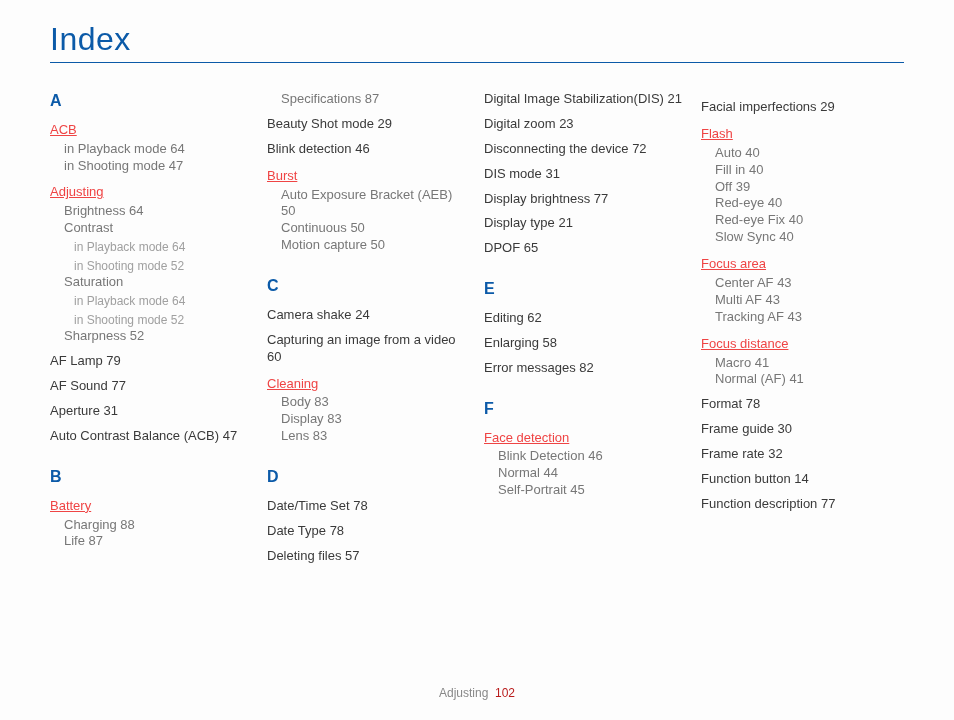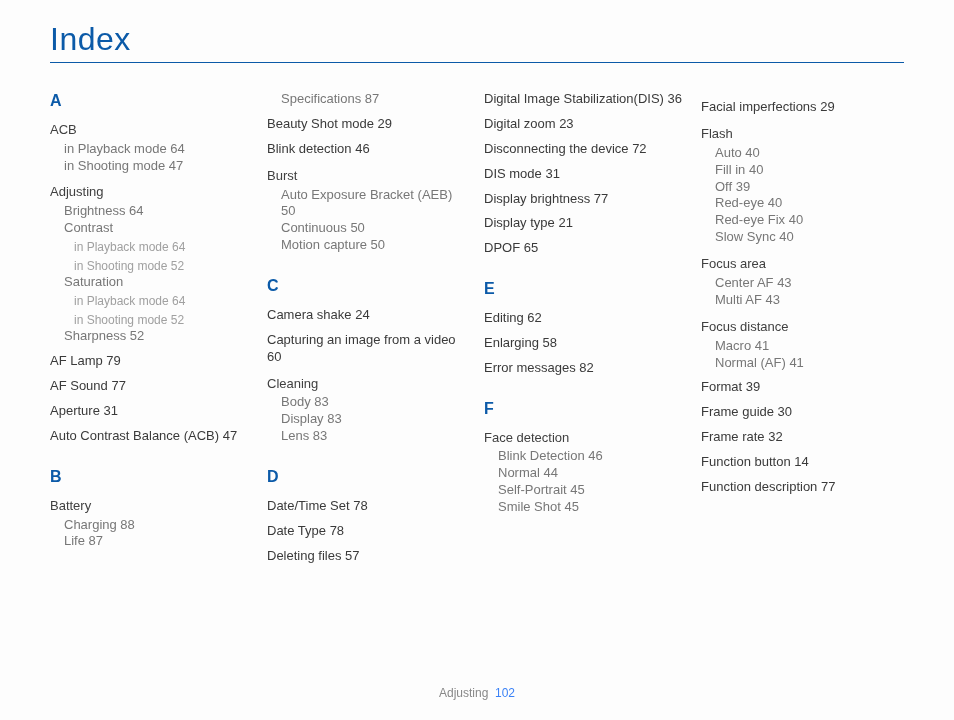--- a/index.html
+++ b/index.html
@@ -39,23 +39,24 @@
   }
   .letter {
     color: #0b5aa8;
     font-weight: bold;
     font-size: 16px;
     margin-top: 22px;
     margin-bottom: 10px;
   }
   .letter:first-child { margin-top: 0; }
   .entry-head {
-    color: #404040;
+    color: #ef4444;
     margin-top: 10px;
     margin-bottom: 2px;
+    text-decoration: underline;
   }
   .entry-line {
     color: #3a3a3a;
     margin-top: 8px;
   }
   .sub1 {
     color: #777;
     padding-left: 14px;
     margin-top: 0;
   }
@@ -64,21 +65,21 @@
     padding-left: 24px;
     font-size: 12px;
     margin-top: 3px;
   }
   .footer {
     text-align: center;
     font-size: 12px;
     color: #888;
     padding-top: 10px;
   }
-  .pgnum { color: #3b82f6; }
+  .pgnum { color: #b91c1c; }
 </style>
 </head>
 <body>
 
 <div class="page">
   <h1 class="title">Index</h1>
 
   <div class="columns">
 
     <div class="col">
@@ -126,57 +127,57 @@
       <div class="sub1">Display  83</div>
       <div class="sub1">Lens  83</div>
 
       <div class="letter">D</div>
       <div class="entry-line">Date/Time Set  78</div>
       <div class="entry-line">Date Type  78</div>
       <div class="entry-line">Deleting files  57</div>
     </div>
 
     <div class="col">
-      <div class="entry-line" style="margin-top:0">Digital Image Stabilization(DIS)  36</div>
+      <div class="entry-line" style="margin-top:0">Digital Image Stabilization(DIS)  21</div>
       <div class="entry-line">Digital zoom  23</div>
       <div class="entry-line">Disconnecting the device  72</div>
       <div class="entry-line">DIS mode  31</div>
       <div class="entry-line">Display brightness  77</div>
       <div class="entry-line">Display type  21</div>
       <div class="entry-line">DPOF  65</div>
 
       <div class="letter">E</div>
       <div class="entry-line">Editing  62</div>
       <div class="entry-line">Enlarging  58</div>
       <div class="entry-line">Error messages  82</div>
 
       <div class="letter">F</div>
       <div class="entry-head">Face detection</div>
       <div class="sub1">Blink Detection  46</div>
       <div class="sub1">Normal  44</div>
       <div class="sub1">Self-Portrait  45</div>
-      <div class="sub1">Smile Shot  45</div>
     </div>
 
     <div class="col">
       <div class="entry-line">Facial imperfections  29</div>
       <div class="entry-head">Flash</div>
       <div class="sub1">Auto  40</div>
       <div class="sub1">Fill in  40</div>
       <div class="sub1">Off  39</div>
       <div class="sub1">Red-eye  40</div>
       <div class="sub1">Red-eye Fix  40</div>
       <div class="sub1">Slow Sync  40</div>
       <div class="entry-head">Focus area</div>
       <div class="sub1">Center AF  43</div>
       <div class="sub1">Multi AF  43</div>
+      <div class="sub1">Tracking AF  43</div>
       <div class="entry-head">Focus distance</div>
       <div class="sub1">Macro  41</div>
       <div class="sub1">Normal (AF)  41</div>
-      <div class="entry-line">Format  39</div>
+      <div class="entry-line">Format  78</div>
       <div class="entry-line">Frame guide  30</div>
       <div class="entry-line">Frame rate  32</div>
       <div class="entry-line">Function button  14</div>
       <div class="entry-line">Function description  77</div>
     </div>
 
   </div>
 
   <div class="footer">
     <span>Adjusting</span>&nbsp;&nbsp;<span class="pgnum">102</span>

